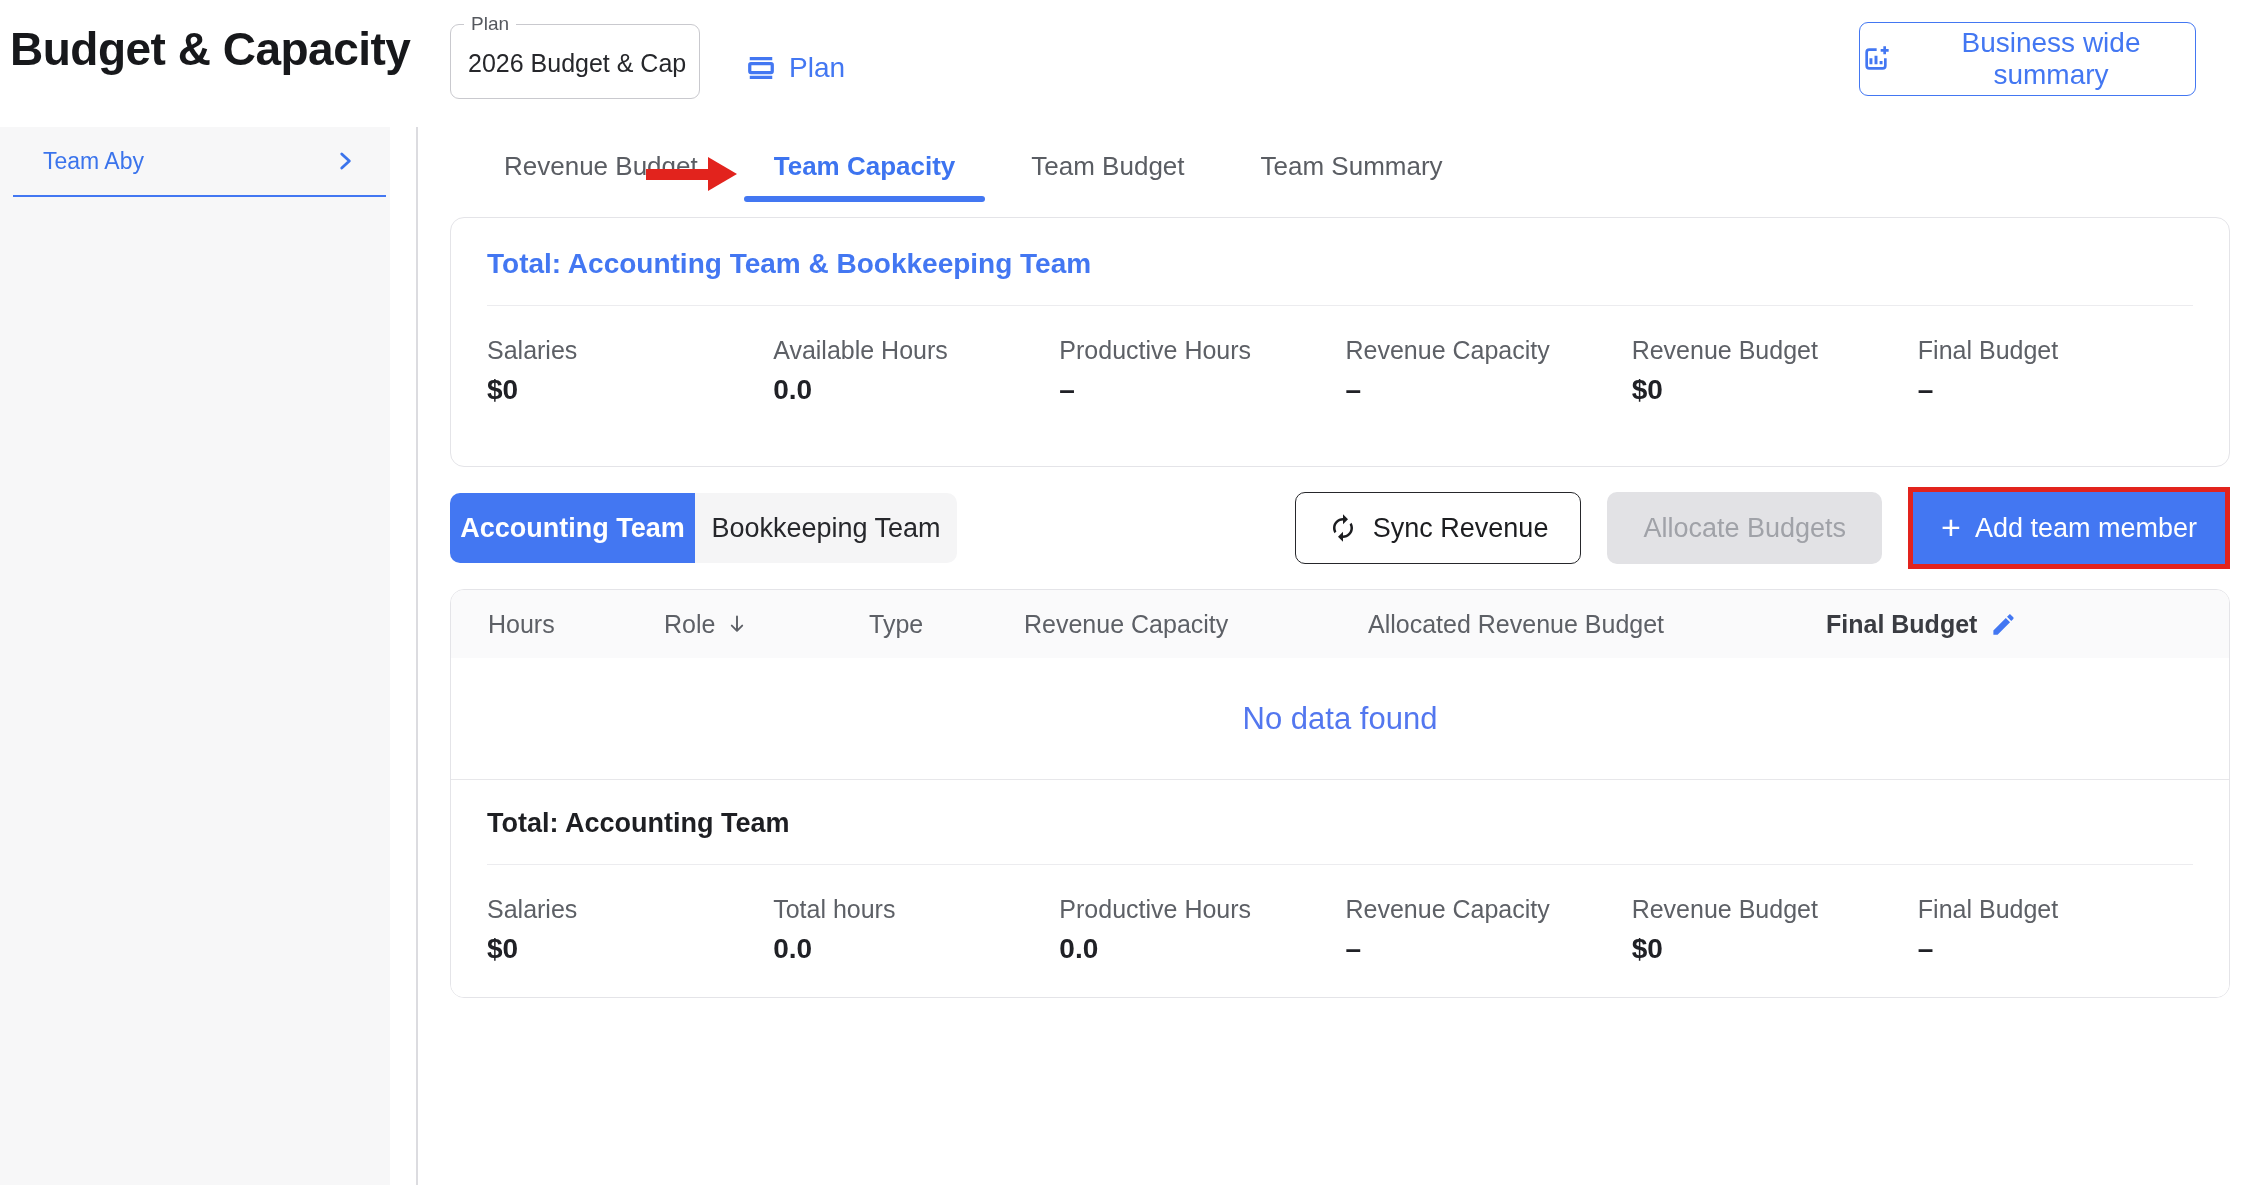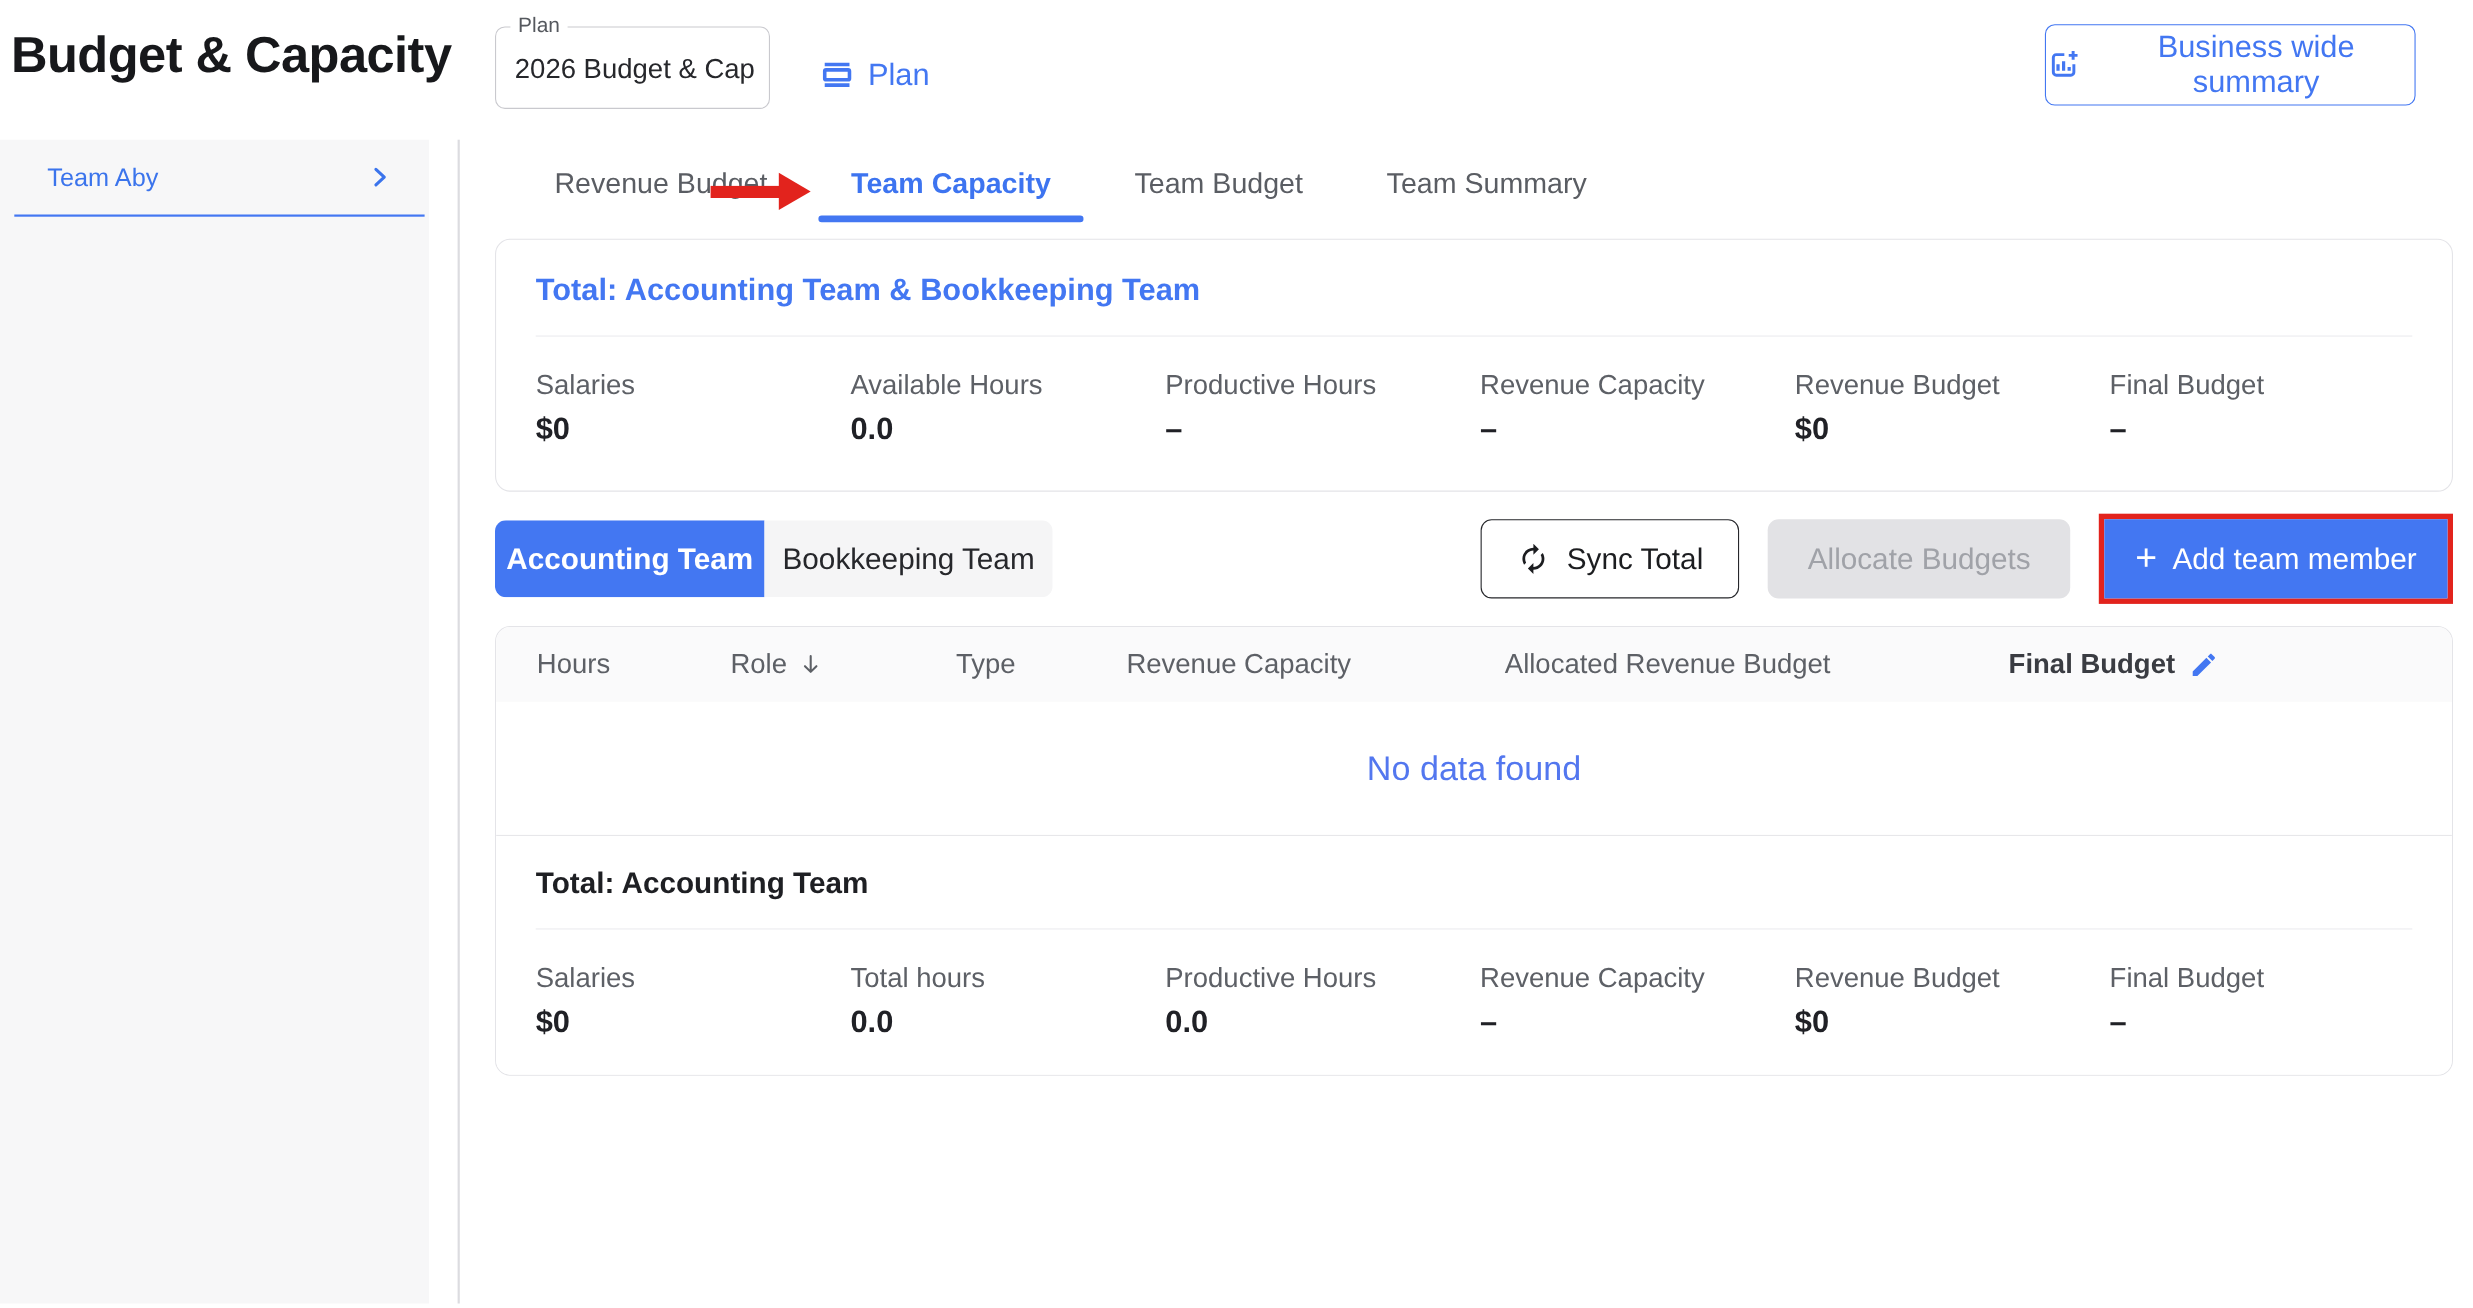--- a/index.html
+++ b/index.html
@@ -37,21 +37,21 @@
     height:100%; display:flex; align-items:center; }
   .tab.active { color:#3d74f0; font-weight:700; }
   .tab.active::after { content:""; position:absolute; left:-30px; right:-30px; bottom:3px;
     height:6px; background:#4377f2; border-radius:3px; }
   .arrow-anno { position:absolute; left:196px; top:30px; width:92px; height:34px; pointer-events:none; }
   .arrow-anno .shaft { position:absolute; left:0; top:12px; width:66px; height:11px; background:#e2231d; }
   .arrow-anno .head { position:absolute; left:62px; top:0; width:0; height:0;
     border-top:17px solid transparent; border-bottom:17px solid transparent; border-left:29px solid #e2231d; }
 
   .card { border:1px solid #e4e4e8; border-radius:14px; background:#fff; }
-  .summary-card { margin-top:12px; padding:30px 36px 40px 36px; }
+  .summary-card { margin-top:12px; padding:30px 36px 60px 36px; }
   .card-title-blue { font-size:28px; font-weight:700; color:#4377f2; }
   .hr { border-top:1px solid #ececef; margin-top:25px; }
   .stats { display:grid; grid-template-columns:repeat(6,1fr); margin-top:30px;gap:11px; }
   .stat .lbl { font-size:25px; color:#5d6066; }
   .stat .val { font-size:28px; font-weight:600; color:#202126; margin-top:9px; }
 
   .toolbar { margin-top:18px; height:86px; display:flex; align-items:center; justify-content:space-between; }
   .seg-group { display:flex; height:70px; border-radius:10px; overflow:hidden; }
   .seg { display:flex; align-items:center; justify-content:center; font-size:27px; cursor:pointer; }
   .seg.on { width:245px; background:#4377f2; color:#fff; font-weight:600; }
@@ -166,21 +166,21 @@
     <div class="toolbar">
       <div class="seg-group">
         <div class="seg on">Accounting Team</div>
         <div class="seg off">Bookkeeping Team</div>
       </div>
       <div class="btn-row">
         <button class="sync-btn">
           <svg class="icon" width="30" height="30" viewBox="0 0 24 24">
             <path fill="#1c1d20" d="M12 6v3l4-4-4-4v3c-4.42 0-8 3.58-8 8 0 1.57.46 3.03 1.24 4.26L6.7 14.8c-.45-.83-.7-1.79-.7-2.8 0-3.31 2.69-6 6-6zm6.76 1.74L17.3 9.2c.44.84.7 1.79.7 2.8 0 3.31-2.69 6-6 6v-3l-4 4 4 4v-3c4.42 0 8-3.58 8-8 0-1.57-.46-3.03-1.24-4.26z"></path>
           </svg>
-          <span>Sync Total</span>
+          <span>Sync Revenue</span>
         </button>
         <button class="alloc-btn">
           <span>Allocate Budgets</span>
         </button>
         <div class="red-box">
           <button class="add-btn">
             <span class="plus">+</span>
             <span>Add team member</span>
           </button>
         </div>

